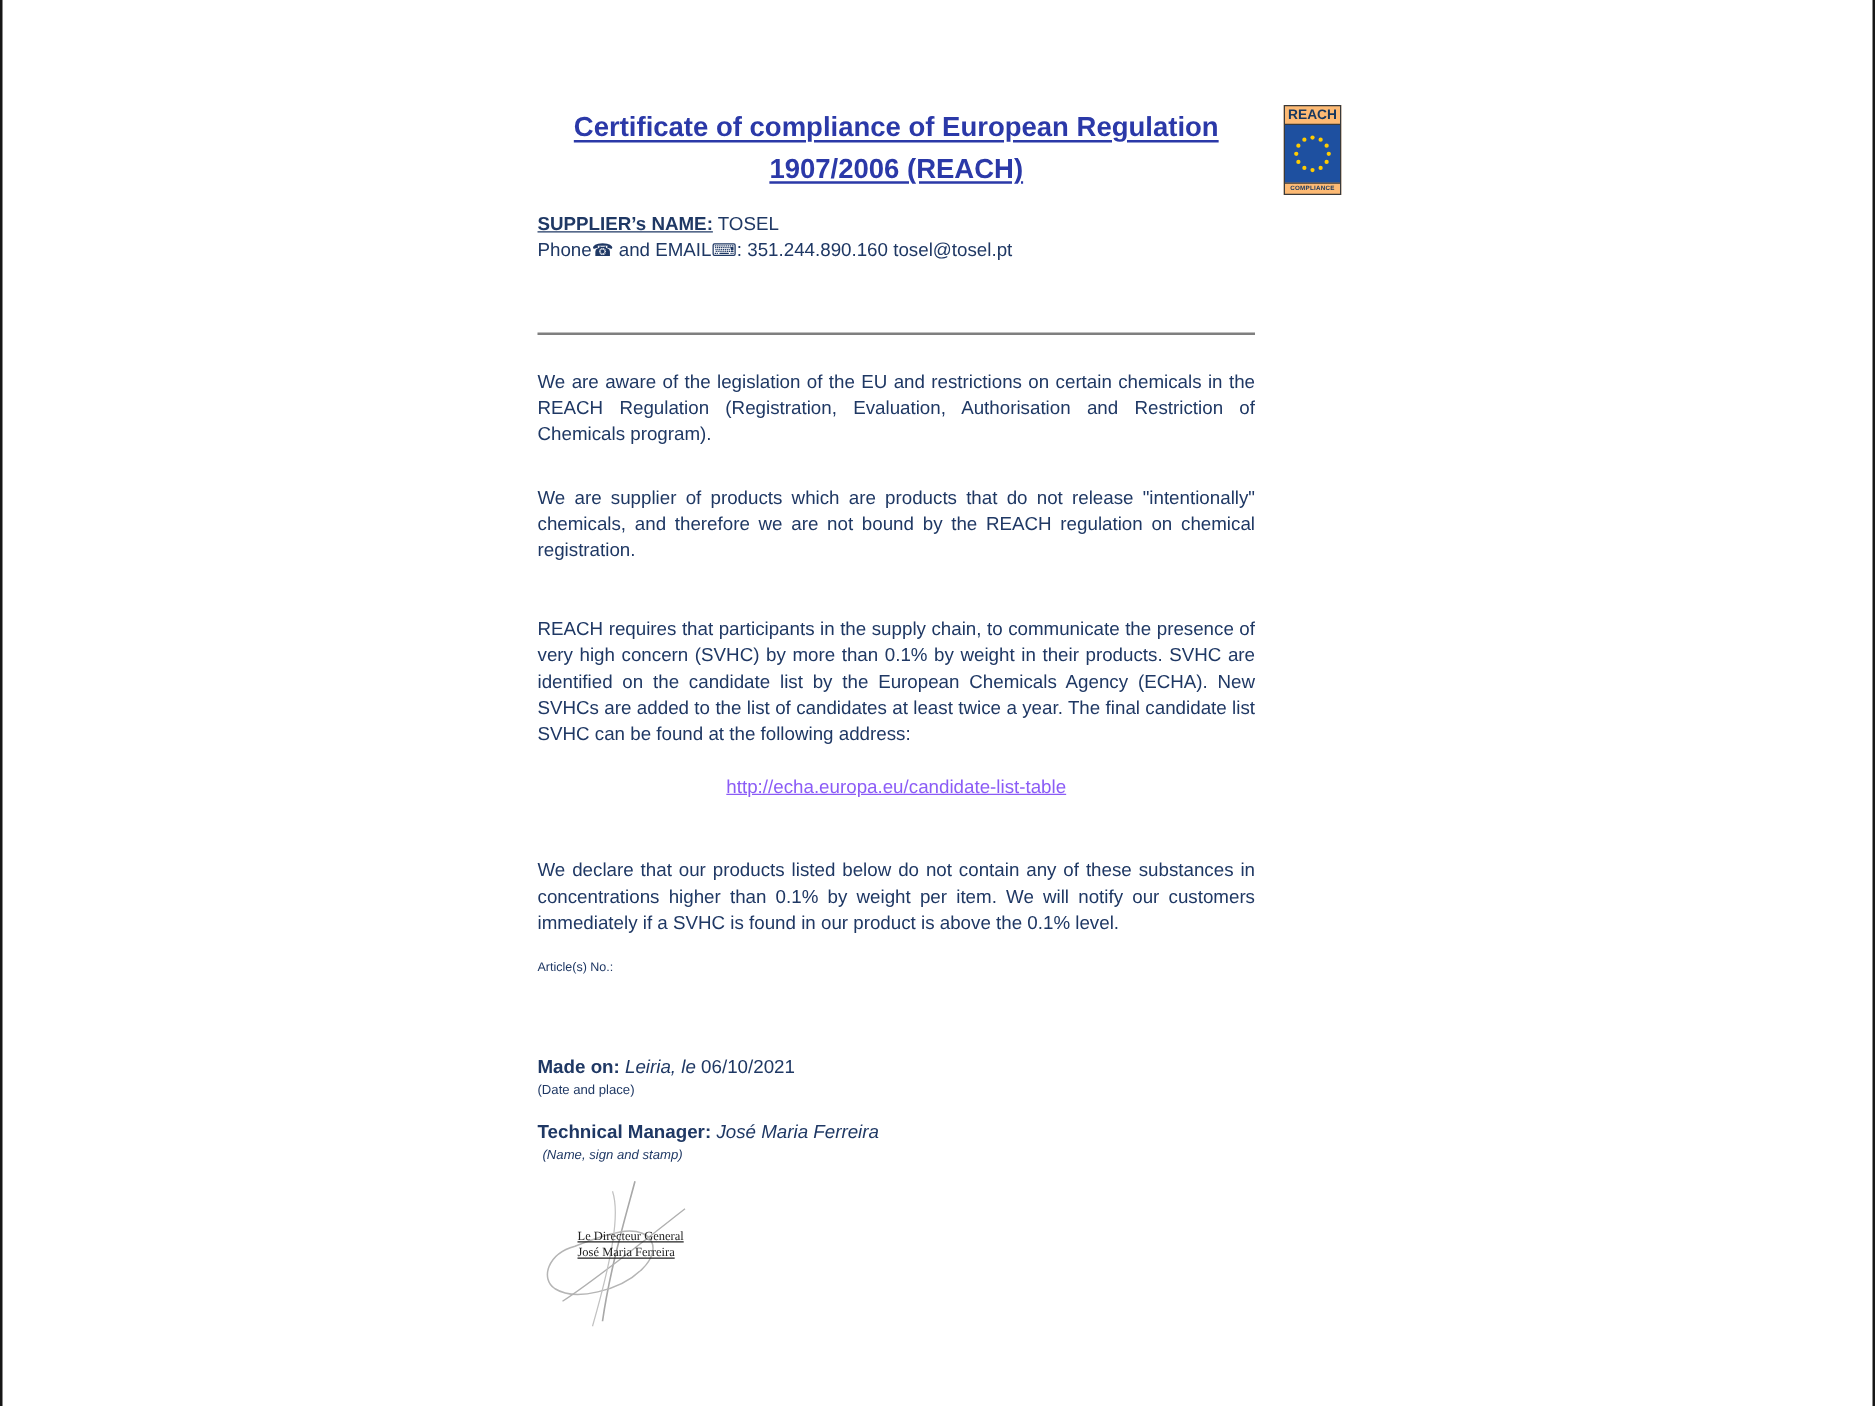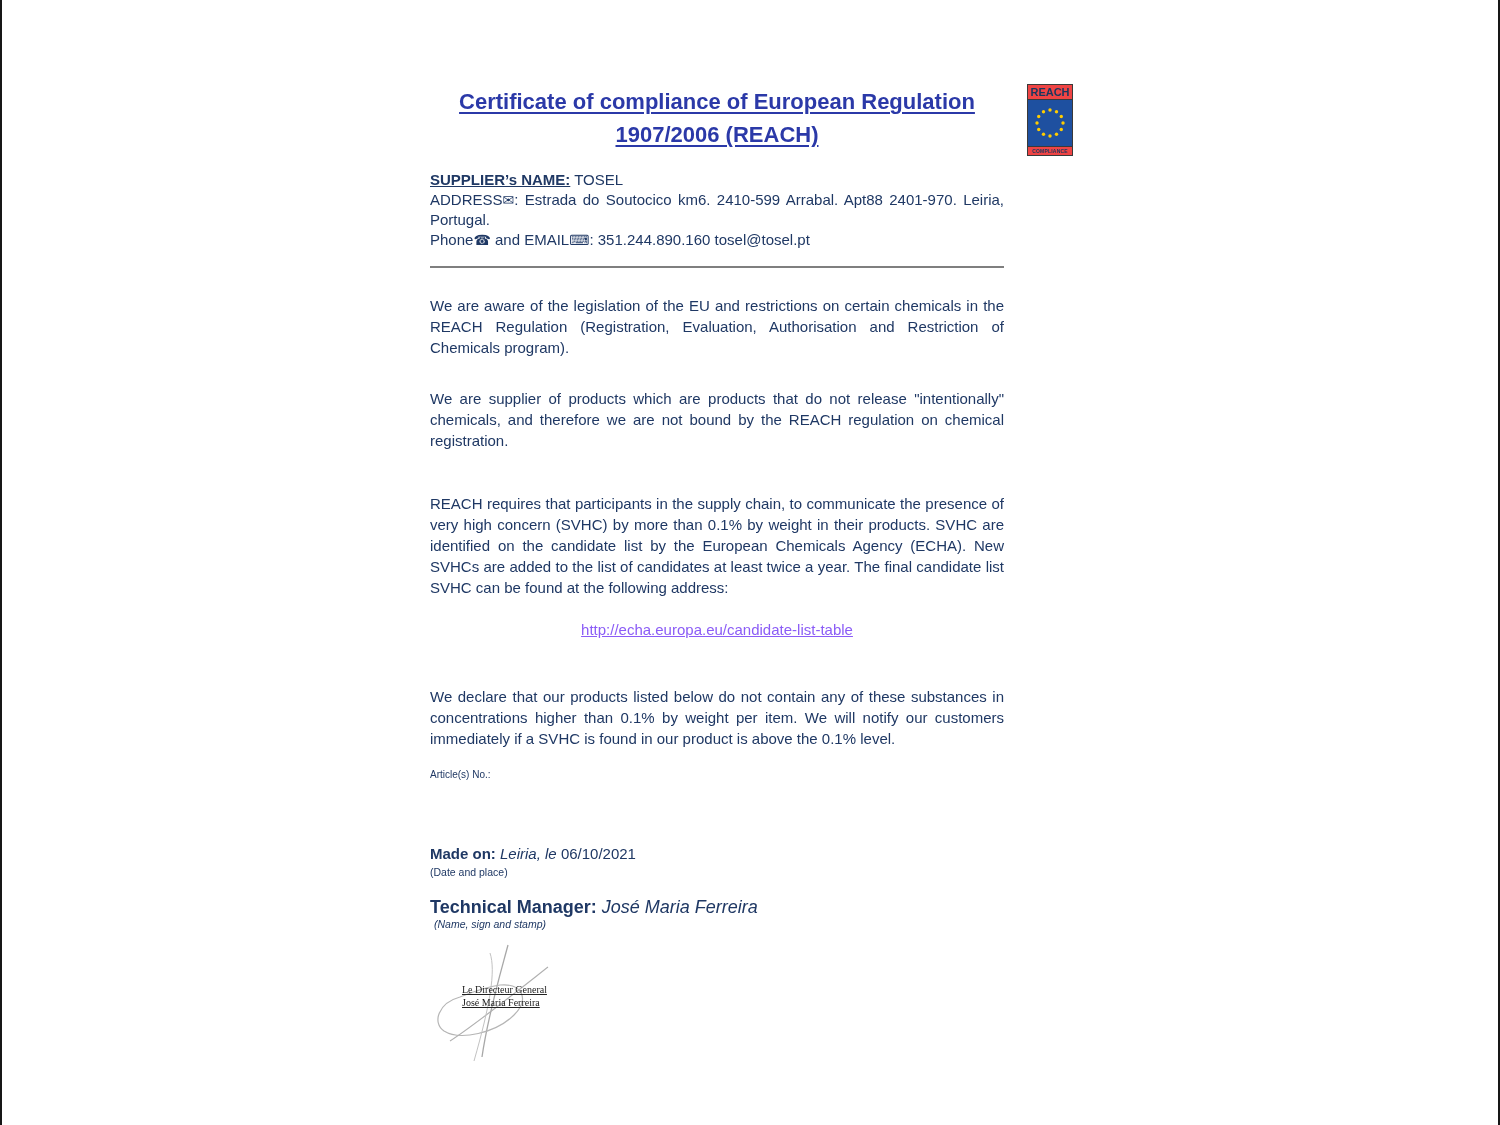--- a/index.html
+++ b/index.html
@@ -31,35 +31,35 @@
   .p3{top:408px;}
   .p4{top:601px;}
 
   .link-line{position:absolute;left:0;top:536px;width:100%;text-align:center;font-size:15px;margin:0;}
   .link-line a{color:#8b5cf6;text-decoration:underline;cursor:pointer;}
 
   .article-line{position:absolute;left:0;top:684px;font-size:10px;margin:0;}
 
   .made-line{position:absolute;left:0;top:760px;font-size:15px;margin:0;}
   .made-note{position:absolute;left:0;top:781px;font-size:10.5px;margin:0;}
-  .mgr-line{position:absolute;left:0;top:812px;font-size:18px;margin:0;}
+  .mgr-line{position:absolute;left:0;top:812px;font-size:15px;margin:0;}
   .mgr-note{position:absolute;left:4px;top:833px;font-size:10.5px;font-style:italic;margin:0;}
   .bold-lbl{font-weight:bold;}
   .italic-val{font-style:italic;}
 
   .signature{position:absolute;left:0;top:858px;width:160px;height:125px;}
   .signature svg{position:absolute;left:0;top:0;}
   .sig-text{
     position:absolute;left:32px;top:40px;width:120px;
     font-family:"Liberation Serif", serif;font-size:10px;line-height:13px;color:#222;font-style:normal;text-decoration:underline;
   }
 
   .reach-logo{
     position:absolute;left:1027px;top:84px;width:46px;
-    border:1px solid #3a3a3a;background:#ef4444;box-sizing:border-box;
+    border:1px solid #3a3a3a;background:#fdba74;box-sizing:border-box;
   }
   .reach-logo .logo-head{
     font-size:11px;font-weight:bold;color:#17375e;text-align:center;
     border-bottom:1px solid #3a3a3a;padding:1px 0;letter-spacing:0;
   }
   .reach-logo .flag{display:block;width:44px;height:46px;background:#1e50a0;}
   .reach-logo .logo-foot{
     font-size:5px;font-weight:bold;color:#17375e;text-align:center;
     border-top:1px solid #3a3a3a;padding:1px 0;letter-spacing:0.2px;
   }
@@ -91,21 +91,20 @@
   </svg>
   <div class="logo-foot">COMPLIANCE</div>
 </div>
 
 <div class="page">
 
   <h1 class="doc-title"><span>Certificate of compliance of European Regulation</span><br><span>1907/2006 (REACH)</span></h1>
 
   <div class="supplier">
     <div><span class="lbl-bold">SUPPLIER’s NAME:</span><span> TOSEL</span></div>
-    <div><span>ADDRESS</span><span class="glyph">✉</span><span>: Estrada do Soutocico km6. 2410-599 Arrabal. Apt88 2401-970. Leiria, Portugal.</span></div>
     <div><span>Phone</span><span class="glyph">☎</span><span> and EMAIL</span><span class="glyph">⌨</span><span>: 351.244.890.160 tosel@tosel.pt</span></div>
   </div>
 
   <hr class="divider">
 
   <p class="para p1">We are aware of the legislation of the EU and restrictions on certain chemicals in the REACH Regulation (Registration, Evaluation, Authorisation and Restriction of Chemicals program).</p>
 
   <p class="para p2">We are supplier of products which are products that do not release "intentionally" chemicals, and therefore we are not bound by the REACH regulation on chemical registration.</p>
 
   <p class="para p3">REACH requires that participants in the supply chain, to communicate the presence of very high concern (SVHC) by more than 0.1% by weight in their products. SVHC are identified on the candidate list by the European Chemicals Agency (ECHA). New SVHCs are added to the list of candidates at least twice a year. The final candidate list SVHC can be found at the following address:</p>

